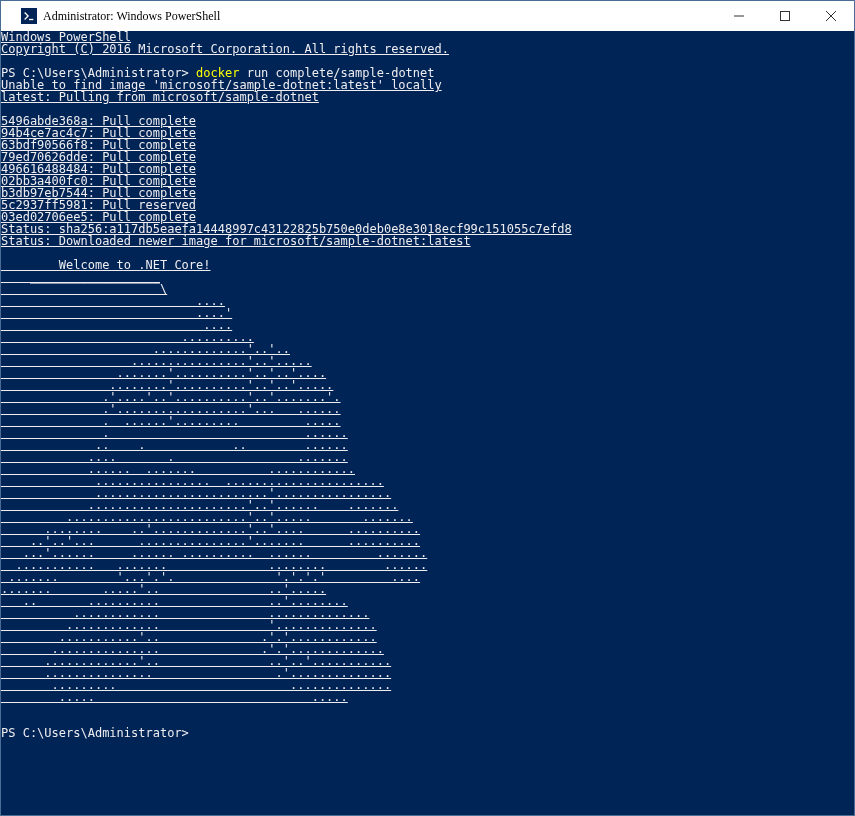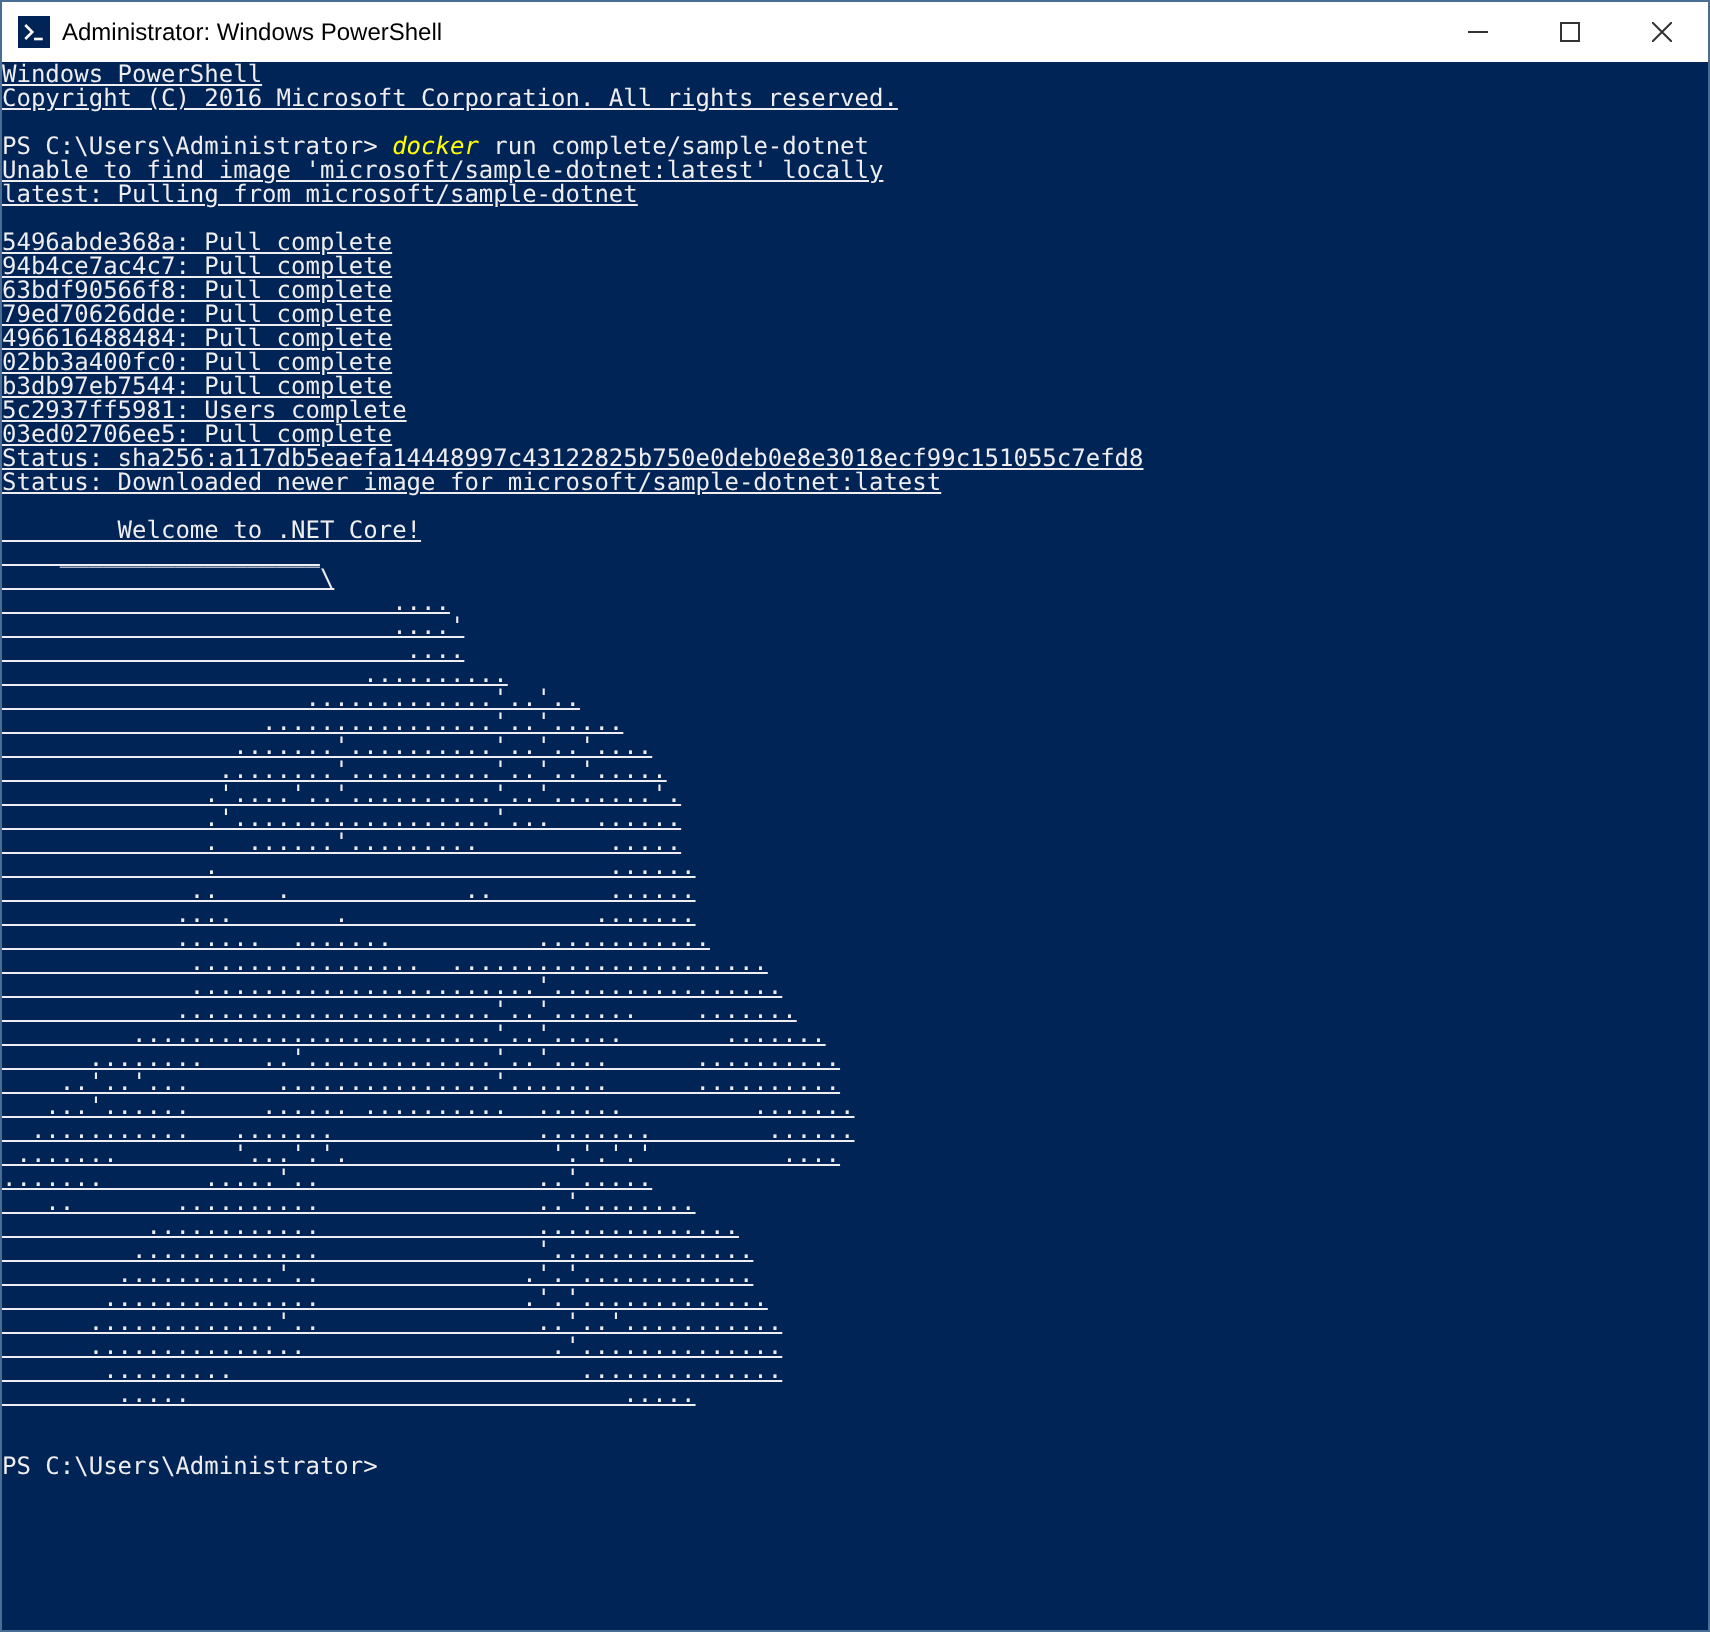--- a/index.html
+++ b/index.html
@@ -19,23 +19,24 @@
       height: 100%;
       display: flex;
       flex-direction: column;
       border: 1px solid #4a6d96;
     }
     .titlebar {
       height: 30px;
       background: #ffffff;
       display: flex;
       align-items: center;
-      padding-left: 8px;
+      padding-left: 20px;
       font-size: 12px;
       color: #000;
+      font-family: Liberation Serif, serif;
     }
     .titlebar-icon {
       width: 16px;
       height: 16px;
       margin-right: 6px;
       background: #012456;
       display: flex;
       align-items: center;
       justify-content: center;
       color: #fff;
@@ -76,21 +77,20 @@
       padding: 0;
       overflow: hidden;
       white-space: pre;
     }
     .term-line {
       white-space: pre;
       text-decoration: underline;
     }
     .cmd-yellow {
       color: #ffff00;
-      font-style: italic;
     }
     .prompt {
       color: #eeedf0;
     }
   </style>
 </head>
 <body>
 
 <div class="window">
   <div class="titlebar">
@@ -127,21 +127,21 @@
 <span class="term-line">Unable to find image 'microsoft/sample-dotnet:latest' locally</span>
 <span class="term-line">latest: Pulling from microsoft/sample-dotnet</span>
 
 <span class="term-line">5496abde368a: Pull complete</span>
 <span class="term-line">94b4ce7ac4c7: Pull complete</span>
 <span class="term-line">63bdf90566f8: Pull complete</span>
 <span class="term-line">79ed70626dde: Pull complete</span>
 <span class="term-line">496616488484: Pull complete</span>
 <span class="term-line">02bb3a400fc0: Pull complete</span>
 <span class="term-line">b3db97eb7544: Pull complete</span>
-<span class="term-line">5c2937ff5981: Users complete</span>
+<span class="term-line">5c2937ff5981: Pull reserved</span>
 <span class="term-line">03ed02706ee5: Pull complete</span>
 <span class="term-line">Status: sha256:a117db5eaefa14448997c43122825b750e0deb0e8e3018ecf99c151055c7efd8</span>
 <span class="term-line">Status: Downloaded newer image for microsoft/sample-dotnet:latest</span>
 
 <span class="term-line">        Welcome to .NET Core!</span>
 <span class="term-line">    __________________
                       \
                            ....
                            ....'
                             ....

